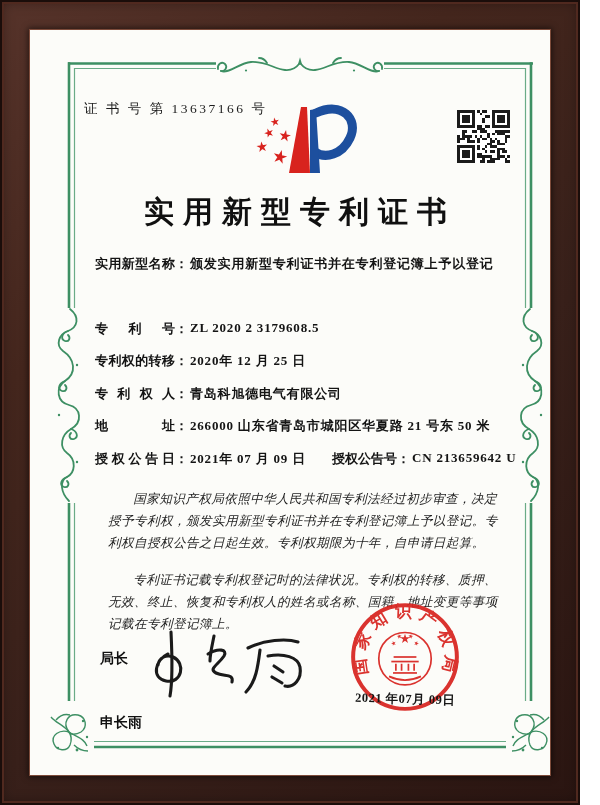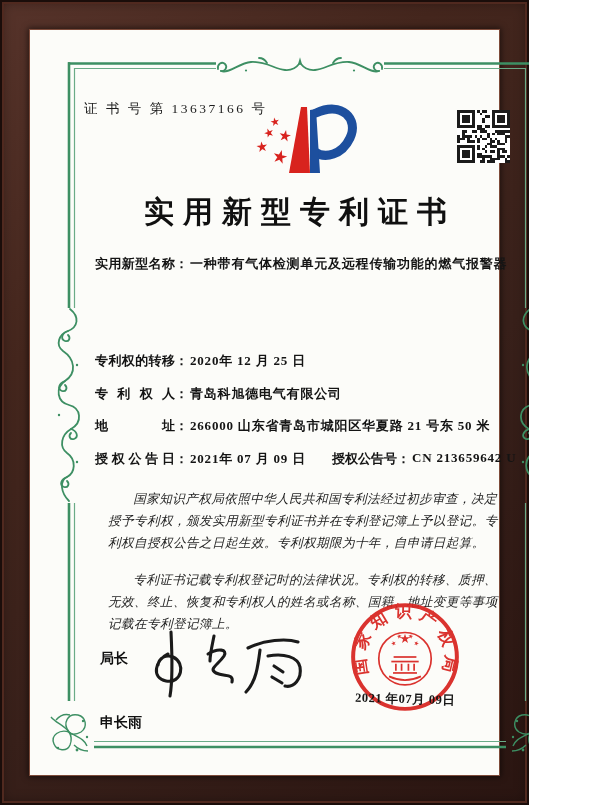--- a/index.html
+++ b/index.html
@@ -1,21 +1,20 @@
 <!DOCTYPE html>
 <html><head>
 <meta charset="utf-8">
 <style>
   html,body{margin:0;padding:0;background:#ffffff;}
   .page{
-    position:relative;width:512px;height:805px;overflow:hidden;
+    position:relative;width:580px;height:805px;overflow:hidden;
     background:linear-gradient(140deg,#56332a 0%,#44261d 30%,#38201a 60%,#2a1511 100%);
     box-shadow:inset 0 0 0 2px #1a0d0a, inset 0 0 0 4px #50291f, inset 0 0 14px rgba(0,0,0,.5);
     font-family:"Liberation Serif","DejaVu Serif",serif;
-    padding-left:17px;
   }
   .paper{
     position:absolute;inset:30px;background:#fcfcf9;
     box-shadow:0 0 0 1px #7d4b3a, 0 0 6px 2px rgba(0,0,0,.55);
   }
   .abs{position:absolute;}
   .cert-no{left:84px;top:100px;font-size:13.5px;letter-spacing:2.5px;color:#1c1c1c;font-weight:500;}
   .title{left:0;top:186px;width:600px;text-align:center;font-size:30px;font-weight:bold;
          letter-spacing:9px;color:#101010;margin-top:6px;}
   .frow{left:95px;height:18px;font-size:13px;color:#141414;white-space:nowrap;font-weight:600;}
@@ -263,21 +262,24 @@
         <rect x="13" y="20" width="1" height="1"></rect>
         <rect x="14" y="20" width="1" height="1"></rect>
         <rect x="19" y="20" width="1" height="1"></rect>
         <rect x="20" y="20" width="1" height="1"></rect>
       </g>
   </svg>
 
   <div class="abs title">实用新型专利证书</div>
 
   <div class="abs frow" style="top:255px">
-    <span class="flabel">实用新型名称</span><span class="fcolon">：</span><span class="fvalue">一种带有气体检测单元及远程传输功能的燃气报警器</span>
+    <span class="flabel">实用新型名称</span><span class="fcolon">：</span><span class="fvalue">颁发实用新型专利证书并在专利登记簿上予以登记</span>
+  </div>
+  <div class="abs frow" style="top:320px">
+    <span class="flabel">专利号</span><span class="fcolon">：</span><span class="fvalue">ZL 2020 2 3179608.5</span>
   </div>
   <div class="abs frow" style="top:352px">
     <span class="flabel">专利权的转移</span><span class="fcolon">：</span><span class="fvalue">2020年 12 月 25 日</span>
   </div>
   <div class="abs frow" style="top:385px">
     <span class="flabel">专利权人</span><span class="fcolon">：</span><span class="fvalue">青岛科旭德电气有限公司</span>
   </div>
   <div class="abs frow" style="top:417px">
     <span class="flabel">地址</span><span class="fcolon">：</span><span class="fvalue">266000 山东省青岛市城阳区华夏路 21 号东 50 米</span>
   </div>

